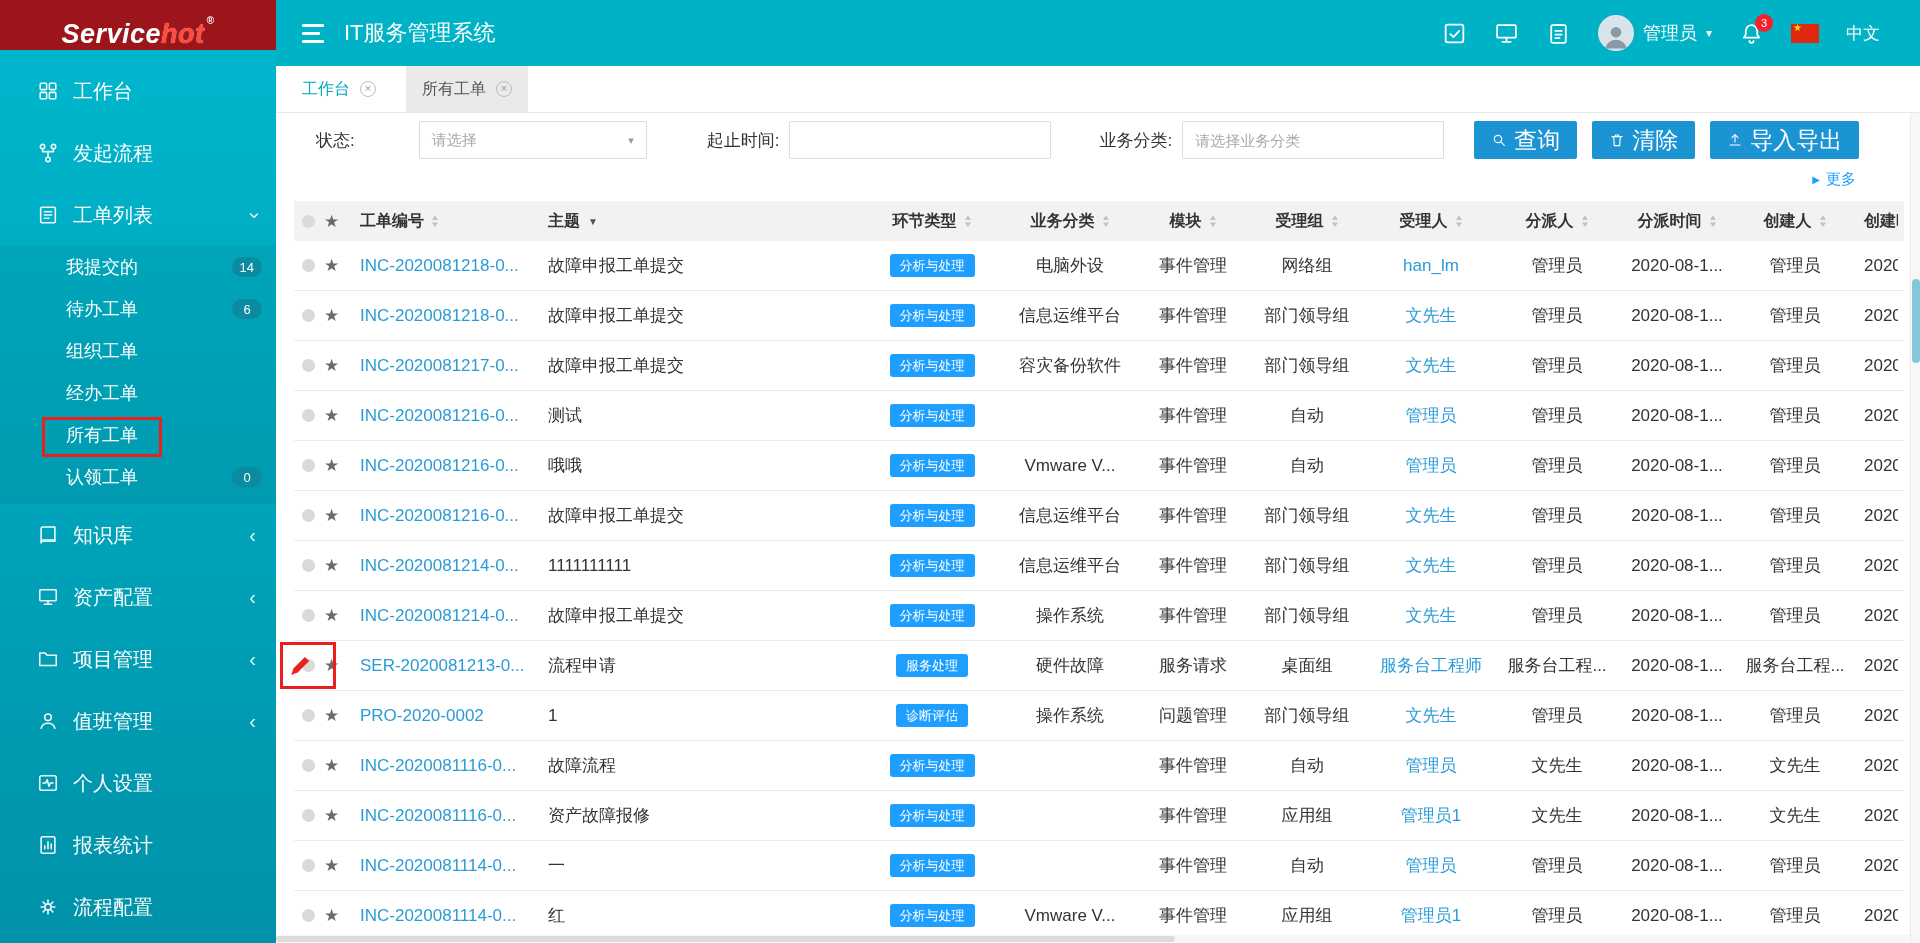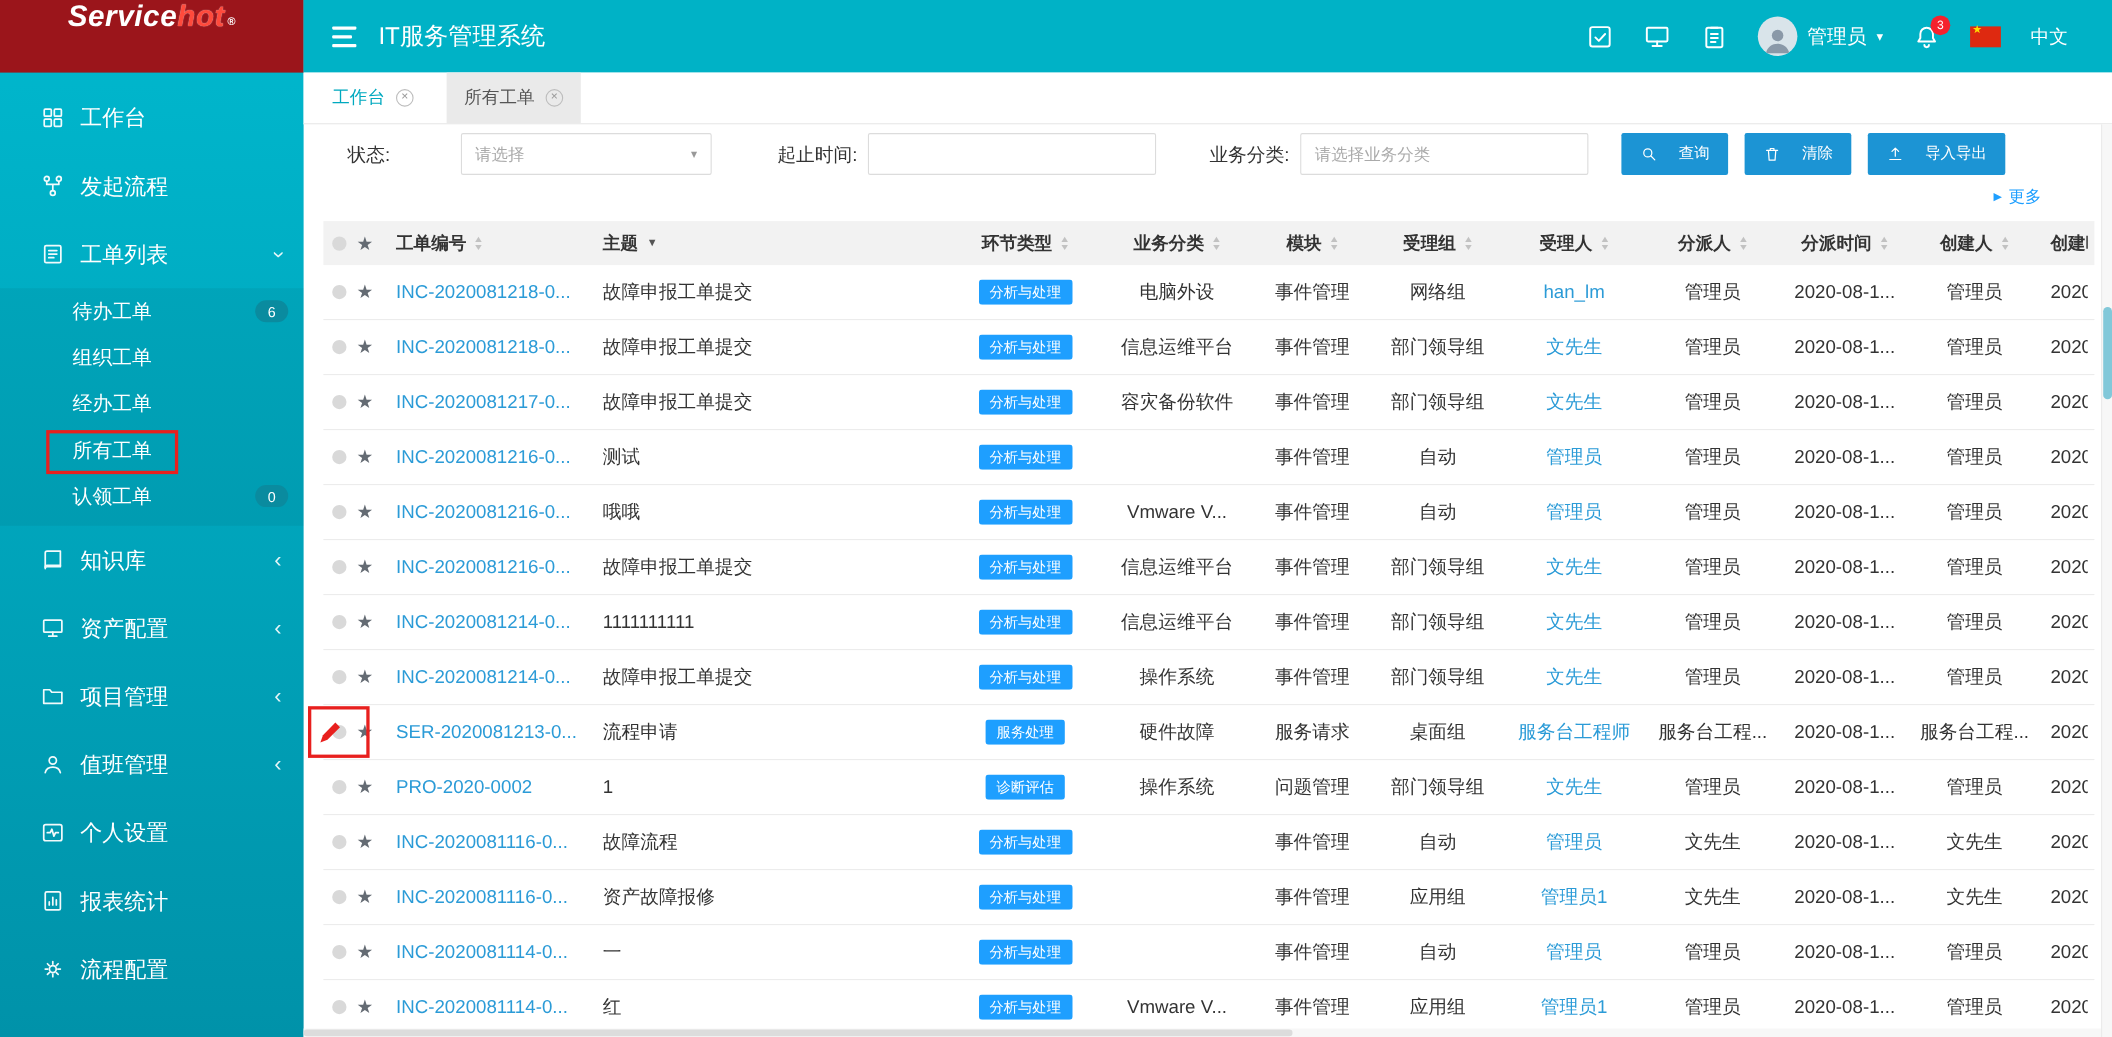--- a/index.html
+++ b/index.html
@@ -3,21 +3,21 @@
 <meta charset="utf-8">
 <style>
   * { margin:0; padding:0; box-sizing:border-box; }
   html,body { width:1920px; height:943px; overflow:hidden;
     font-family:"Liberation Sans","DejaVu Sans",sans-serif; color:#333; background:#fff; }
   .app { position:relative; width:1920px; height:943px; display:flex; overflow:hidden; background:#fff; }
 
   
   .sidebar { flex:0 0 276px; width:276px; height:100%;
     background:linear-gradient(180deg,var(--sb-top,#00b8ce),var(--sb-bottom,#0092a9)); color:#fff; }
-  .logo { height:66px; background:var(--logo-bg,#9b151b); display:flex; align-items:flex-start; justify-content:center;
+  .logo { height:50px; background:var(--logo-bg,#9b151b); display:flex; align-items:flex-end; justify-content:center;
     font-style:italic; font-weight:700; font-size:27px; letter-spacing:.5px; }
   .logo-hot { color:#ff4a3c; text-shadow:0 0 1px rgba(255,255,255,.8); }
   .logo-reg { font-size:10px; align-self:flex-start; margin-top:15px; margin-left:2px; }
   .side-nav { padding-top:10px; }
   .nav-item { height:62px; display:flex; align-items:center; padding:0 14px 0 36px; font-size:20px; cursor:pointer; }
   .nicon { width:24px; height:24px; margin-right:13px; display:inline-flex; align-items:center; justify-content:center; opacity:.95; }
   .nicon svg { width:22px; height:22px; }
   .chev { margin-left:auto; margin-right:6px; font-size:20px; opacity:.9; display:inline-block; }
   .chev.expanded { transform:rotate(-90deg); }
   .subnav { padding:0 0 6px; background:rgba(0,0,0,.05); }
@@ -69,22 +69,22 @@
   .lab-cat { margin-left:48px; }
   .select { width:228px; height:38px; border:1px solid #dcdcdc; border-radius:2px; display:flex; align-items:center;
     padding:0 12px; color:#aaa; font-size:15px; margin-left:54px; background:#fff; cursor:pointer;text-align:right; }
   .scaret { margin-left:auto; color:#999; font-size:11px; }
   .txt { height:38px; border:1px solid #dcdcdc; border-radius:2px; padding:0 12px; font-size:15px; color:#333;
     font-family:inherit; outline:none; }
   .txt::placeholder { color:#aaa; }
   .time { width:262px; }
   .cat { width:262px; }
   .btns { margin-left:30px; display:flex; gap:15px; }
-  .btn { height:38px; background:var(--btn,#1c94d4); border:none; color:#fff; font-size:14px; display:flex;
-    align-items:center; gap:19px; padding:0 17px; border-radius:2px; cursor:pointer; font-family:inherit; white-space:nowrap; }
+  .btn { height:38px; background:var(--btn,#1c94d4); border:none; color:#fff; font-size:23px; display:flex;
+    align-items:center; gap:7px; padding:0 17px; border-radius:2px; cursor:pointer; font-family:inherit; white-space:nowrap; }
   .btn svg { width:16px; height:16px; }
   .more-row { height:28px; display:flex; justify-content:flex-end; align-items:center; padding-right:64px; margin-top:6px; }
   .more { color:var(--accent,#1e9fff); font-size:15px; cursor:pointer; display:flex; align-items:center; gap:6px; }
   .more .tri { font-size:10px; }
 
   
   .table { width:1610px; margin-top:8px; font-size:17px; }
   .thead { display:flex; background:#f2f2f2; height:40px; align-items:center; color:#333; font-weight:700;
     font-size:16px; width:1610px; }
   .th { display:flex; align-items:center; justify-content:center; flex:0 0 auto; overflow:hidden; white-space:nowrap; cursor:pointer; }
@@ -152,20 +152,24 @@
           <span class="nicon">
             <svg viewBox="0 0 24 24" fill="none" stroke="currentColor" stroke-width="1.7" stroke-linecap="round" stroke-linejoin="round">
               <rect x="4" y="3.5" width="16" height="17" rx="1.5"></rect>
               <path d="M8 8.5h8M8 12h8M8 15.5h5"></path>
             </svg>
           </span>
           <span>工单列表</span>
           <span class="chev expanded">‹</span>
         </div>
         <div class="subnav">
+          <div class="sub-item">
+            <span>我提交的</span>
+            <span class="sbadge">14</span>
+          </div>
           <div class="sub-item">
             <span>待办工单</span>
             <span class="sbadge">6</span>
           </div>
           <div class="sub-item">
             <span>组织工单</span>
           </div>
           <div class="sub-item">
             <span>经办工单</span>
           </div>

